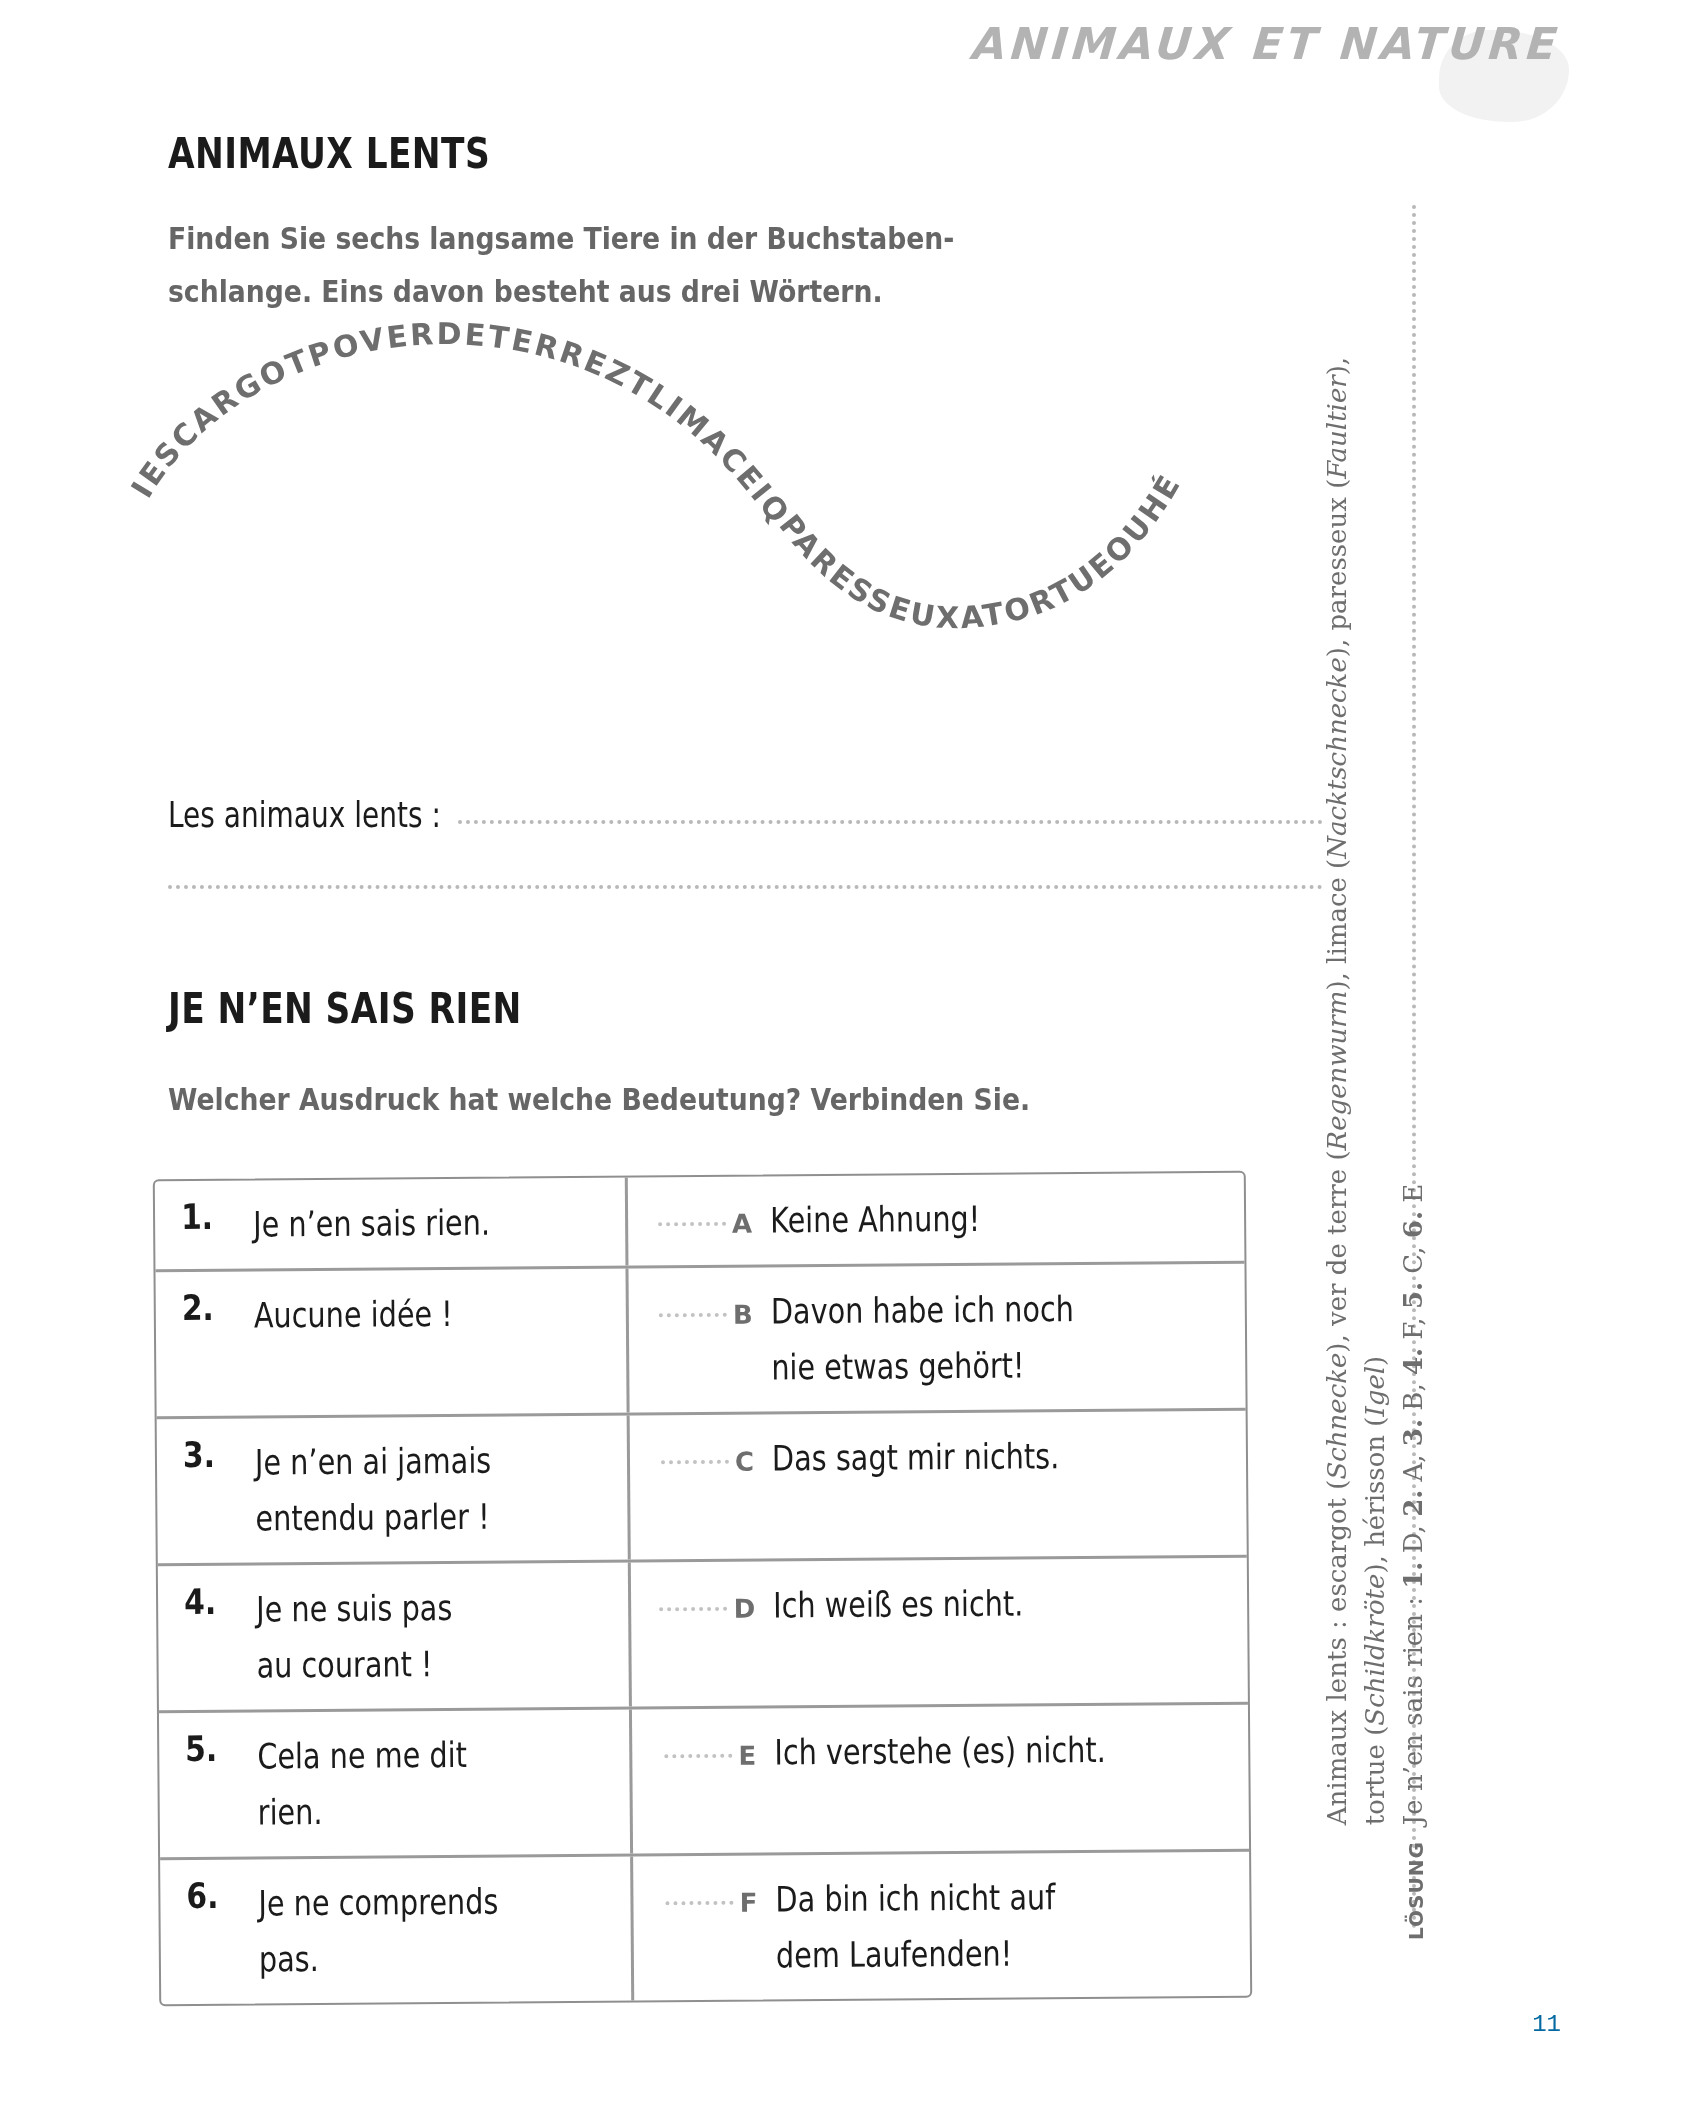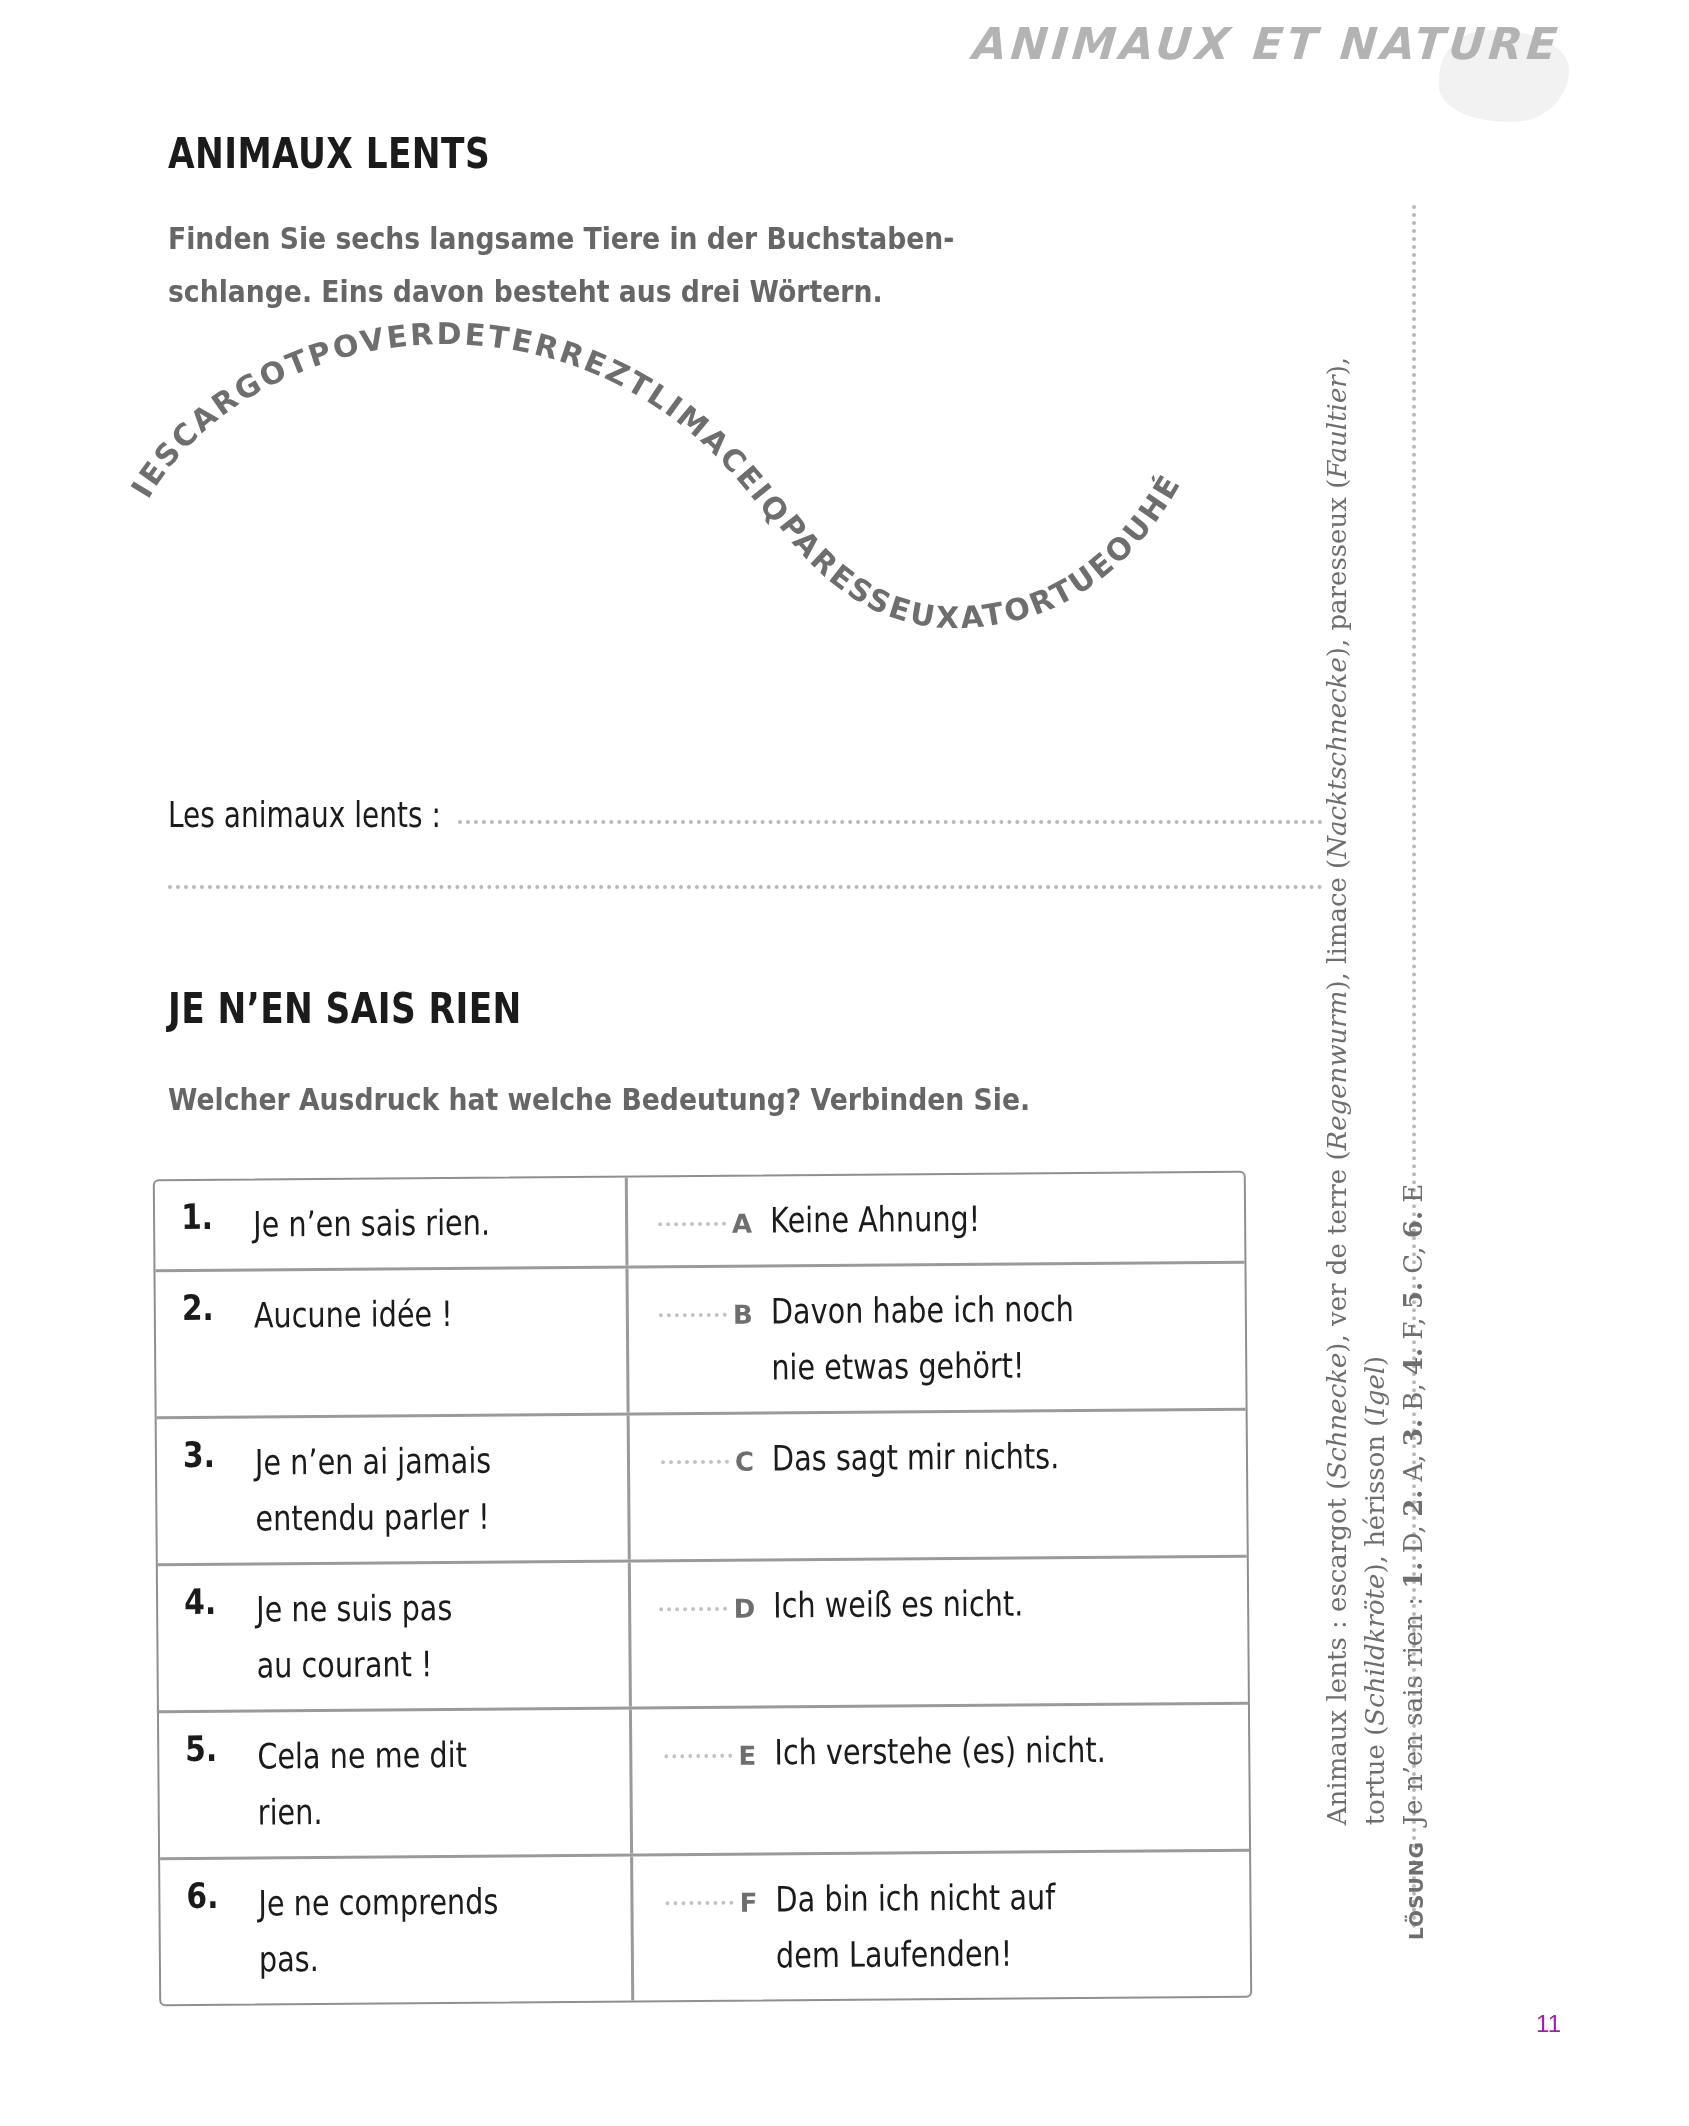--- a/index.html
+++ b/index.html
@@ -243,23 +243,23 @@
     transform: scaleY(1.0);
   }
   .sol-text i { font-style: italic; }
   .sol-text b { font-weight: bold; }
 
   
   .pageno {
     position: absolute;
     right: 128px;
     bottom: 88px;
-    font-family: Liberation Sans, sans-serif;
+    font-family: Liberation Mono, monospace;
     font-size: 24px;
-    color: #a21caf;
+    color: #0369a1;
   }
 </style>
 </head>
 <body>
 
 <div class="runhead-smudge"></div>
 <div class="runhead">ANIMAUX ET NATURE</div>
 
 <div class="page">
 

